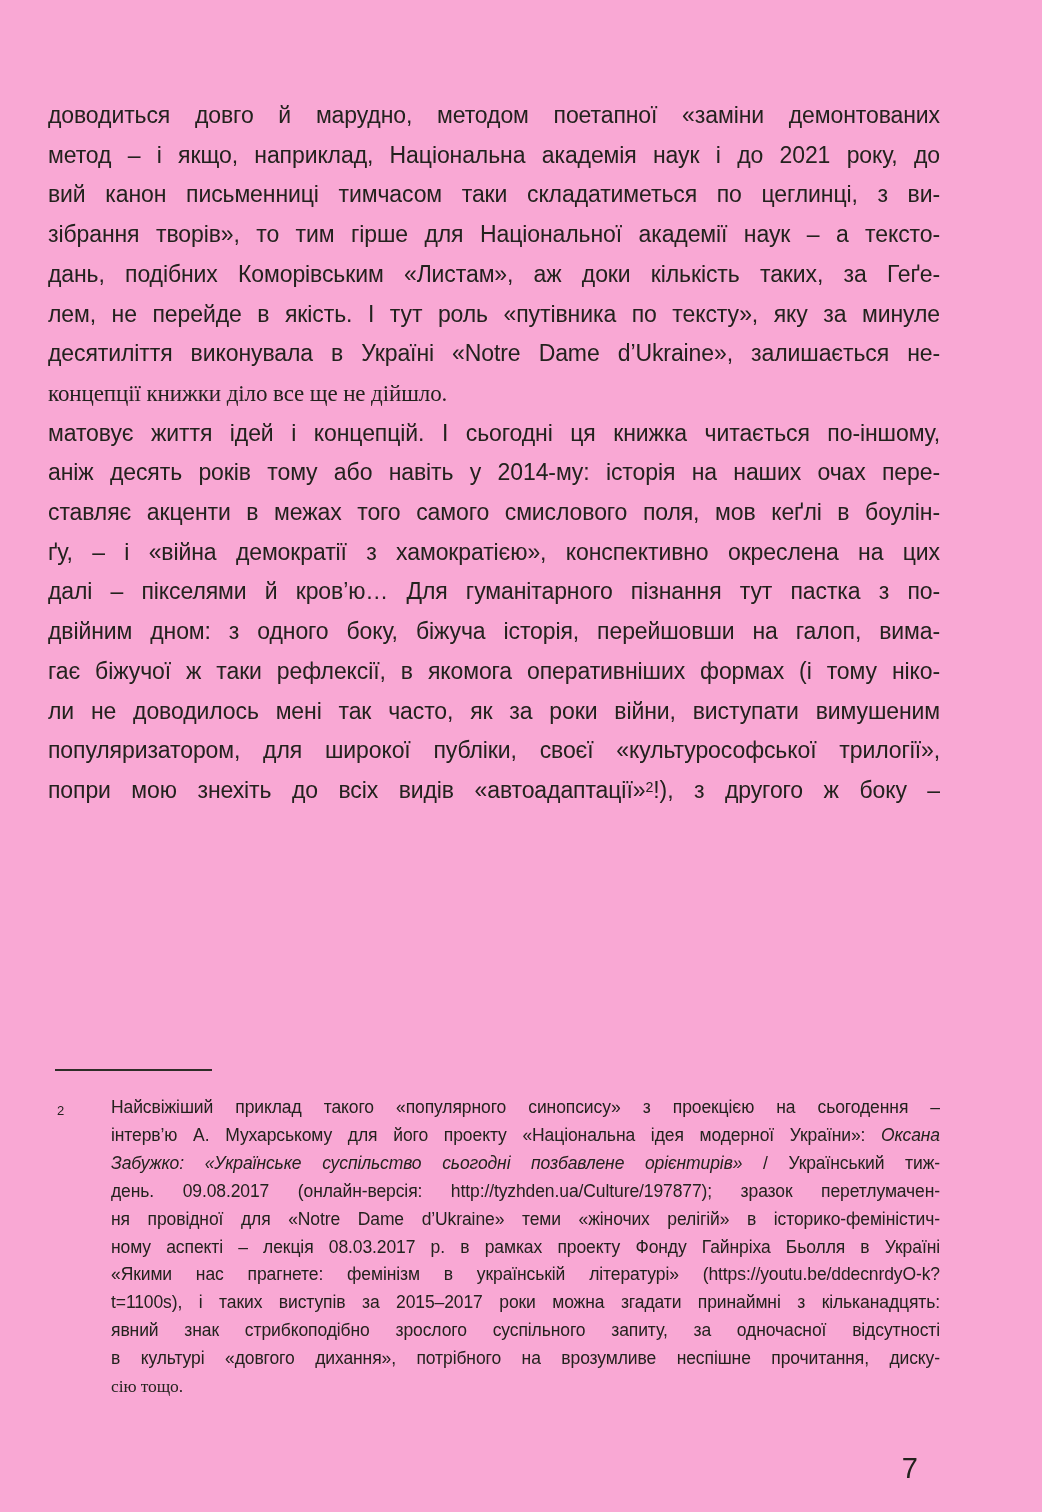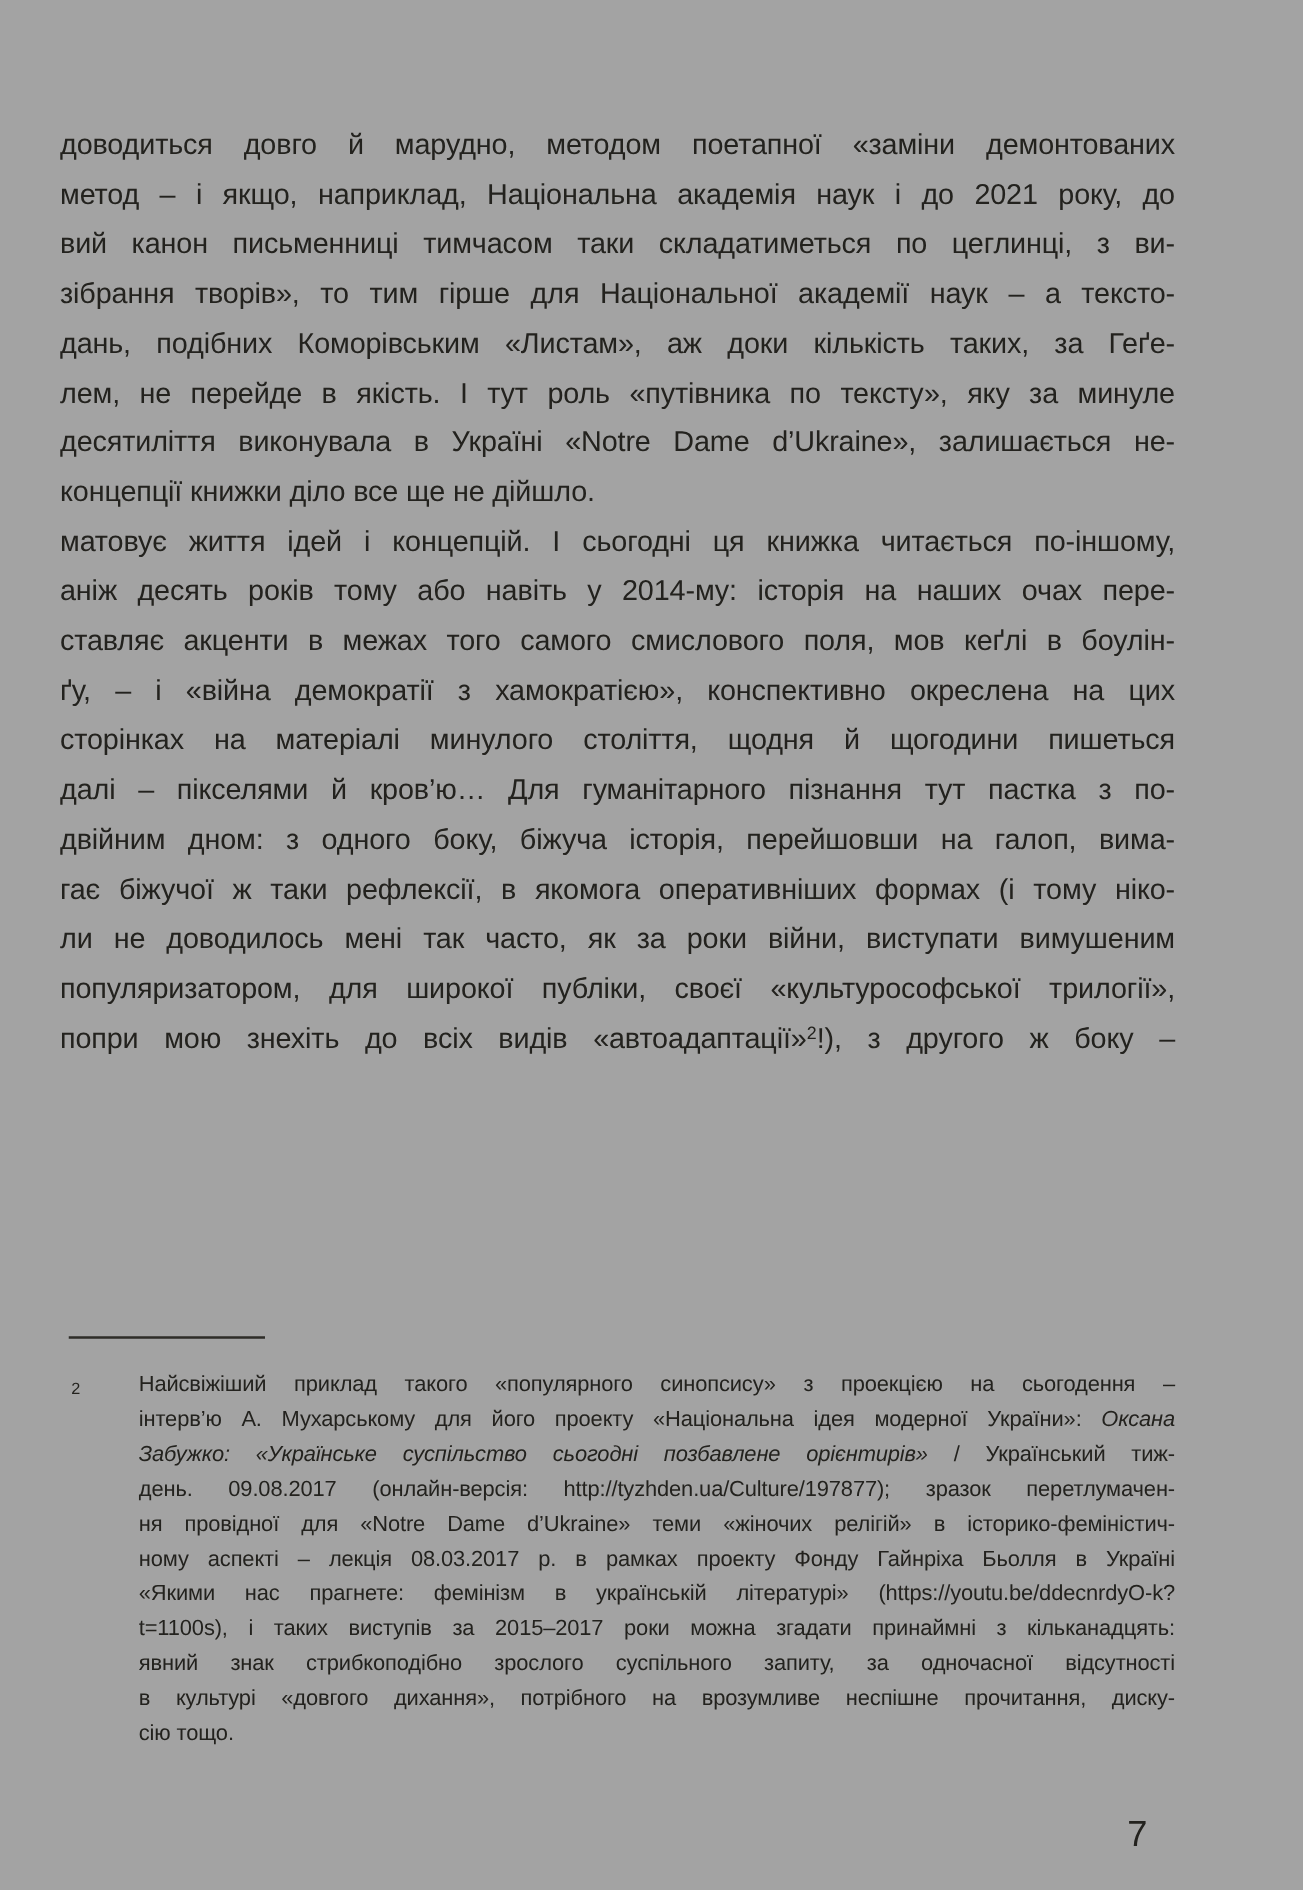--- a/index.html
+++ b/index.html
@@ -9,40 +9,41 @@
   body {
     width: 1042px;
     height: 1512px;
     background: #fbfaf5;
     font-family: "Liberation Sans", sans-serif;
   }
   .page {
     position: relative;
     width: 1042px;
     height: 1512px;
-    background: #a3a3a3;
+    background: #f9a8d4;
     color: #23221e;
     overflow: hidden;
   }
   .body-text {
     position: absolute;
     left: 48px;
     width: 892px;
     top: 96px;
     font-size: 23px;
     line-height: 39.7px;
     letter-spacing: -0.1px;
   }
   .line {
     text-align: justify;
     text-align-last: justify;
     white-space: normal;
   }
   .line.no-justify {
     text-align-last: left;
+    font-family: Liberation Serif, serif;
   }
   .line.indent {
     text-indent: 40px;
   }
   .seg-i {
     font-style: italic;
   }
   .seg-sup {
     font-size: 0.62em;
     position: relative;
@@ -98,21 +99,20 @@
         <div class="line"><span>дань, подібних Коморівським «Листам», аж доки кількість таких, за Геґе-</span></div>
         <div class="line"><span>лем, не перейде в якість. І тут роль «путівника по тексту», яку за минуле</span></div>
         <div class="line"><span>десятиліття виконувала в Україні «Notre Dame d’Ukraine», залишається не-</span></div>
         <div class="line no-justify"><span>концепції книжки діло все ще не дійшло.</span></div>
       </div>
       <div>
         <div class="line"><span>матовує життя ідей і концепцій. І сьогодні ця книжка читається по-іншому,</span></div>
         <div class="line"><span>аніж десять років тому або навіть у 2014-му: історія на наших очах пере-</span></div>
         <div class="line"><span>ставляє акценти в межах того самого смислового поля, мов кеґлі в боулін-</span></div>
         <div class="line"><span>ґу, – і «війна демократії з хамократією», конспективно окреслена на цих</span></div>
-        <div class="line"><span>сторінках на матеріалі минулого століття, щодня й щогодини пишеться</span></div>
         <div class="line"><span>далі – пікселями й кров’ю… Для гуманітарного пізнання тут пастка з по-</span></div>
         <div class="line"><span>двійним дном: з одного боку, біжуча історія, перейшовши на галоп, вима-</span></div>
         <div class="line"><span>гає біжучої ж таки рефлексії, в якомога оперативніших формах (і тому ніко-</span></div>
         <div class="line"><span>ли не доводилось мені так часто, як за роки війни, виступати вимушеним</span></div>
         <div class="line"><span>популяризатором, для широкої публіки, своєї «культурософської трилогії»,</span></div>
         <div class="line"><span>попри мою знехіть до всіх видів «автоадаптації»</span><span class="seg-sup">2</span><span>!), з другого ж боку –</span></div>
       </div>
     </main>
 
   <div class="footnote-sep"></div>

